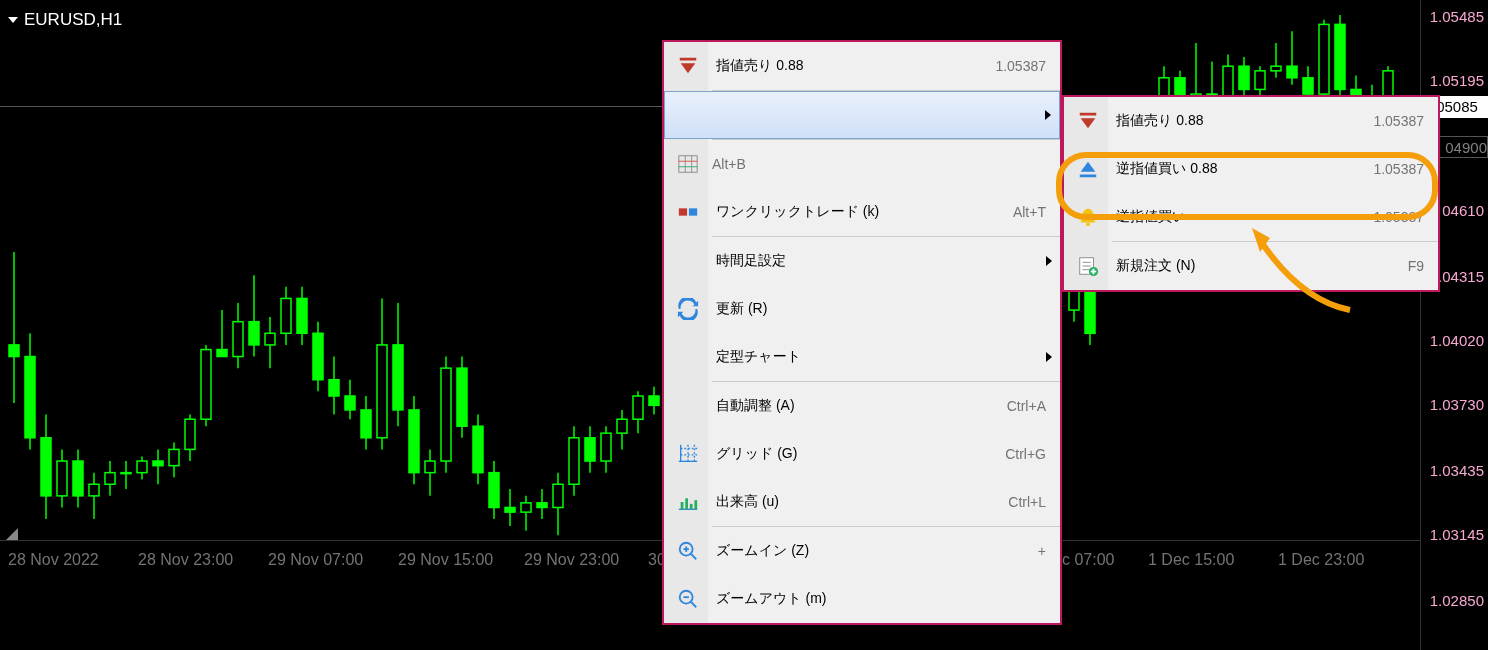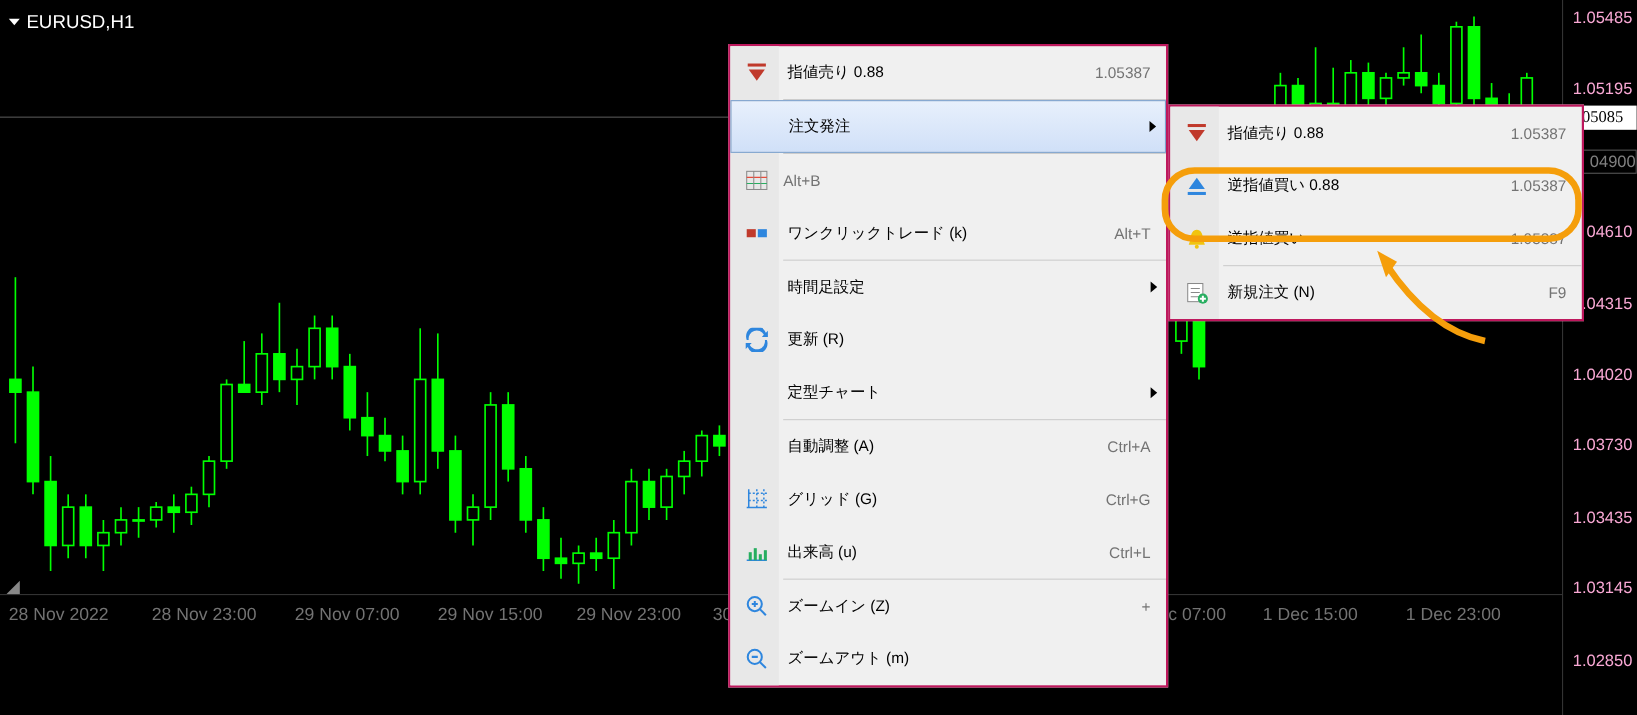--- a/index.html
+++ b/index.html
@@ -180,42 +180,41 @@
 
 <div class="price-axis" id="price-axis">
     <div class="price-label" style="top: 8px;">1.05485</div>
     <div class="price-label" style="top: 72px;">1.05195</div>
     <div class="price-label" style="top: 268px;">1.04315</div>
     <div class="price-label" style="top: 332px;">1.04020</div>
     <div class="price-label" style="top: 396px;">1.03730</div>
     <div class="price-label" style="top: 462px;">1.03435</div>
     <div class="price-label" style="top: 526px;">1.03145</div>
     <div class="price-label" style="top: 592px;">1.02850</div>
-    <div class="price-current" style="top: 96px; font-family: Liberation Serif, serif;">05085</div>
+    <div class="price-current" style="top: 96px;">05085</div>
     <div class="price-current2" style="top: 136px;">04900</div>
     <div class="price-label" style="top: 202px;">04610</div>
   </div>
 
 <div class="ctx-menu ctx-main">
   <div class="strip"></div>
   <div id="menu-main-items">
       <div class="mi">
         <div class="icon-col">
           <svg class="cico" viewBox="0 0 24 24">
             <rect x="3" y="3" width="18" height="3" fill="#c0392b"></rect>
             <path d="M12 20 L4 9 L20 9 Z" fill="#c0392b"></path>
           </svg>
         </div>
         <div class="label">指値売り 0.88</div>
         <div class="right">1.05387</div>
       </div>
       <div class="mi-sep"></div>
       <div class="mi mi-highlighted">
         <div class="icon-col"></div>
-        <div class="label">注文発注</div>
         <div class="arrow"></div>
       </div>
       <div class="mi-sep"></div>
       <div class="mi">
         <div class="icon-col">
           <svg class="cico" viewBox="0 0 24 24">
             <rect x="2" y="3" width="20" height="18" fill="none" stroke="#888"></rect>
             <line x1="2" y1="9" x2="22" y2="9" stroke="#e74c3c"></line>
             <line x1="2" y1="15" x2="22" y2="15" stroke="#27ae60"></line>
             <line x1="9" y1="3" x2="9" y2="21" stroke="#888"></line>

